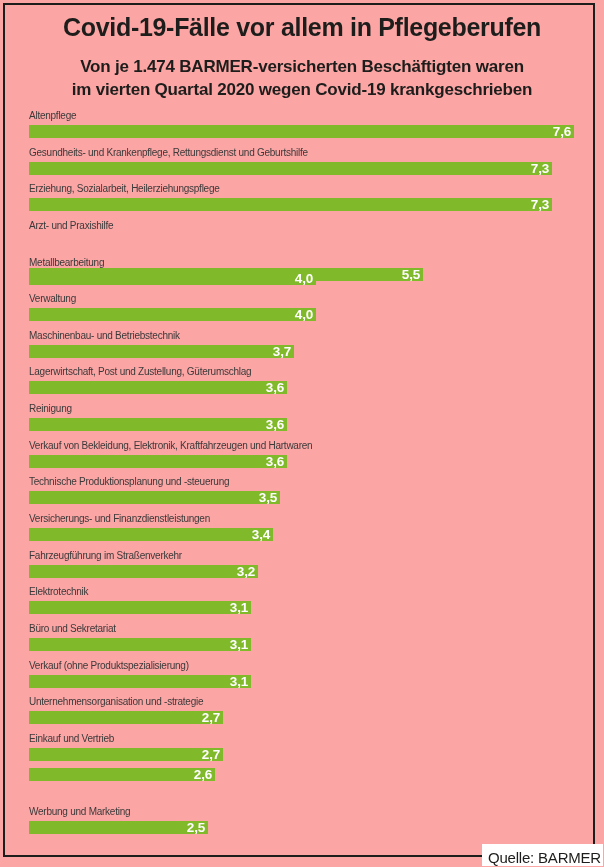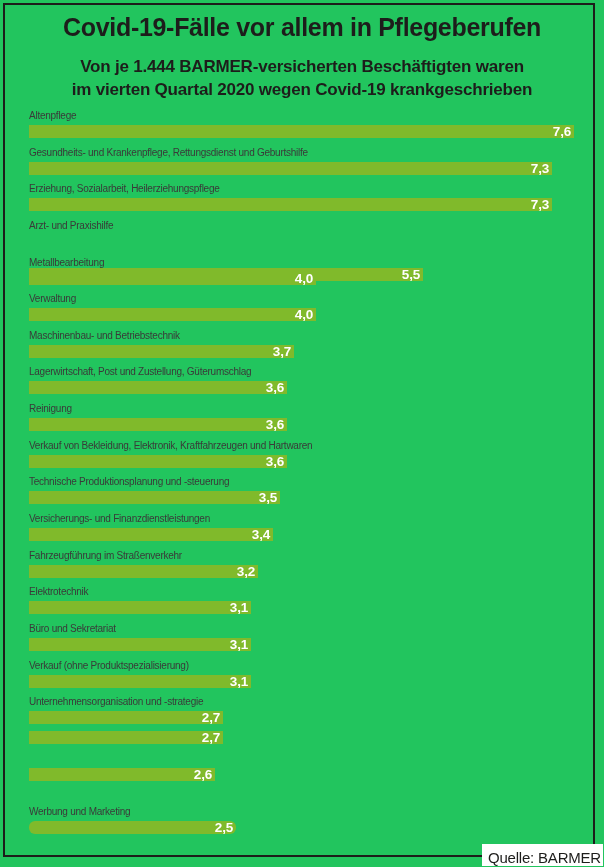--- a/index.html
+++ b/index.html
@@ -4,21 +4,21 @@
 <style>
   html, body {
     margin: 0;
     padding: 0;
     background: #ffffff;
   }
   .poster {
     position: relative;
     width: 604px;
     height: 867px;
-    background: #22c55e;
+    background: #fca5a5;
     font-family: "Liberation Sans", "DejaVu Sans", sans-serif;
     overflow: hidden;
   }
   .frame {
     position: absolute;
     left: 3px;
     top: 3px;
     width: 592px;
     height: 854px;
     border: 2px solid #1d1d1b;
@@ -101,21 +101,21 @@
 </style>
 </head>
 <body>
 
 <div class="poster">
   <div class="frame"></div>
 
   <h1 class="chart-title">Covid-19-Fälle vor allem in Pflegeberufen</h1>
 
   <div class="chart-subtitle">
-    <div>Von je 1.444 BARMER-versicherten Beschäftigten waren</div>
+    <div>Von je 1.474 BARMER-versicherten Beschäftigten waren</div>
     <div>im vierten Quartal 2020 wegen Covid-19 krankgeschrieben</div>
   </div>
 
   <div class="rows" id="rows">
   <div class="row">
     <div class="cat-label" style="color: rgb(58, 58, 57);">Altenpflege</div>
     <div class="bar" style="width: 545px; background: rgb(128, 186, 43);">
       <span class="bar-value" style="color: rgb(255, 255, 255);">7,6</span>
     </div>
   </div>
@@ -226,33 +226,34 @@
   </div>
 
   <div class="row">
     <div class="cat-label" style="color: rgb(58, 58, 57);">Unternehmensorganisation und -strategie</div>
     <div class="bar" style="width: 194px; background: rgb(128, 186, 43);">
       <span class="bar-value" style="color: rgb(255, 255, 255);">2,7</span>
     </div>
   </div>
 
   <div class="row">
+    <div class="cat-label" style="color: rgb(58, 58, 57);">Einkauf und Vertrieb</div>
     <div class="bar" style="width: 194px; background: rgb(128, 186, 43);">
       <span class="bar-value" style="color: rgb(255, 255, 255);">2,7</span>
     </div>
   </div>
 
   <div class="row">
     <div class="bar" style="width: 186px; background: rgb(128, 186, 43);">
       <span class="bar-value" style="color: rgb(255, 255, 255);">2,6</span>
     </div>
   </div>
 
   <div class="row">
     <div class="cat-label" style="color: rgb(58, 58, 57);">Werbung und Marketing</div>
-    <div class="bar" style="width: 207px; background: rgb(128, 186, 43); border-radius: 6px;">
+    <div class="bar" style="width: 179px; background: rgb(128, 186, 43);">
       <span class="bar-value" style="color: rgb(255, 255, 255);">2,5</span>
     </div>
   </div>
 </div>
 
   <div class="source-credit">Quelle: BARMER</div>
 </div>
 
 </body></html>

